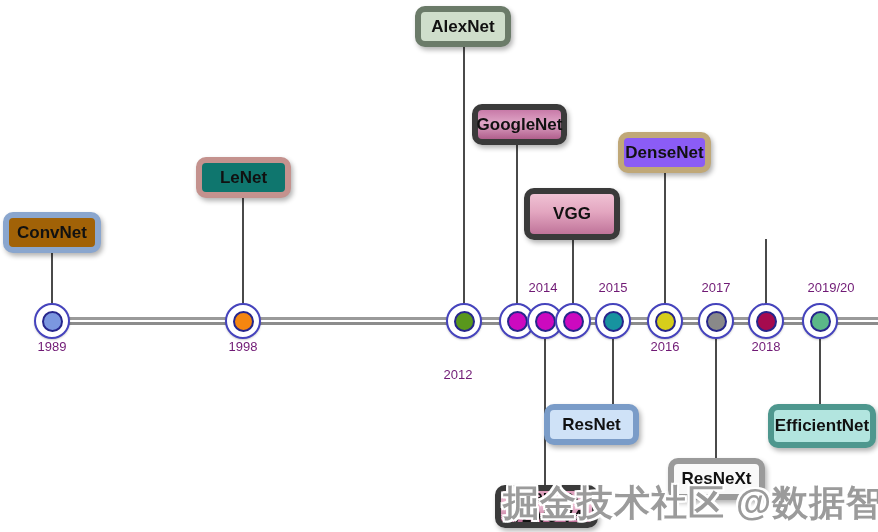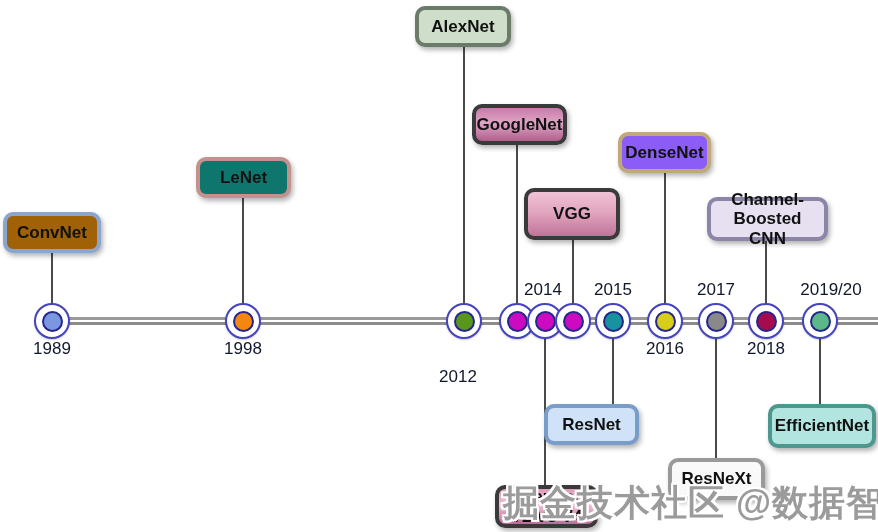--- a/index.html
+++ b/index.html
@@ -20,24 +20,24 @@
     background:#ffffff;border:2px solid #4543bd;z-index:4;
     display:flex;align-items:center;justify-content:center;
     box-shadow:0 1px 2px rgba(0,0,0,0.2);
   }
   .node-dot{
     width:21px;height:21px;border-radius:50%;border:2px solid #26268c;
     box-sizing:border-box;
   }
   .year{
     position:absolute;width:90px;text-align:center;
-    font-size:17px;color:#0f172a;z-index:3;
+    font-size:13px;color:#701a75;z-index:3;
   }
   .evt-box{
-    position:absolute;border:4px solid #6d28d9;border-radius:10px;
+    position:absolute;border:6px solid #6d28d9;border-radius:10px;
     display:flex;align-items:center;justify-content:center;
     box-shadow:2px 3px 5px rgba(0,0,0,0.30);z-index:5;box-sizing:border-box;
   }
   .evt-label{
     font-size:17px;font-weight:bold;color:#111;text-align:center;
     line-height:1.15;white-space:pre-line;padding:0 4px;
   }
   .watermark{
     position:absolute;left:503px;top:479px;z-index:50;
     font-size:36px;font-weight:bold;color:#9b9b9b;white-space:nowrap;
@@ -121,24 +121,20 @@
     </div>
     <div class="year" style="left: 671px; top: 280px;">2017</div>
     <div class="evt-box" style="left: 668px; top: 458px; width: 97px; height: 42px; background: rgb(249, 249, 249); border-color: rgb(154, 154, 154);">
       <div class="evt-label">ResNeXt</div>
     </div>
     <div class="connector" style="left: 765px; top: 239px; height: 82px;"></div>
     <div class="node-ring" style="left: 748px; top: 303px; border-color: rgb(69, 67, 189);">
       <div class="node-dot" style="background: rgb(165, 11, 78); border-color: rgb(38, 38, 140);"></div>
     </div>
     <div class="year" style="left: 721px; top: 339px;">2018</div>
-    <div class="evt-box" style="left: 707px; top: 197px; width: 121px; height: 44px; background: rgb(230, 224, 241); border-color: rgb(141, 133, 168);">
-      <div class="evt-label">Channel-
-Boosted CNN</div>
-    </div>
     <div class="connector" style="left: 819px; top: 321px; height: 85px;"></div>
     <div class="node-ring" style="left: 802px; top: 303px; border-color: rgb(69, 67, 189);">
       <div class="node-dot" style="background: rgb(91, 184, 136); border-color: rgb(38, 38, 140);"></div>
     </div>
     <div class="year" style="left: 786px; top: 280px;">2019/20</div>
     <div class="evt-box" style="left: 768px; top: 404px; width: 108px; height: 44px; background: rgb(178, 229, 223); border-color: rgb(78, 151, 142);">
       <div class="evt-label">EfficientNet</div>
     </div>
     <div class="watermark">掘金技术社区 @数据智能老司机</div>
   </div>

